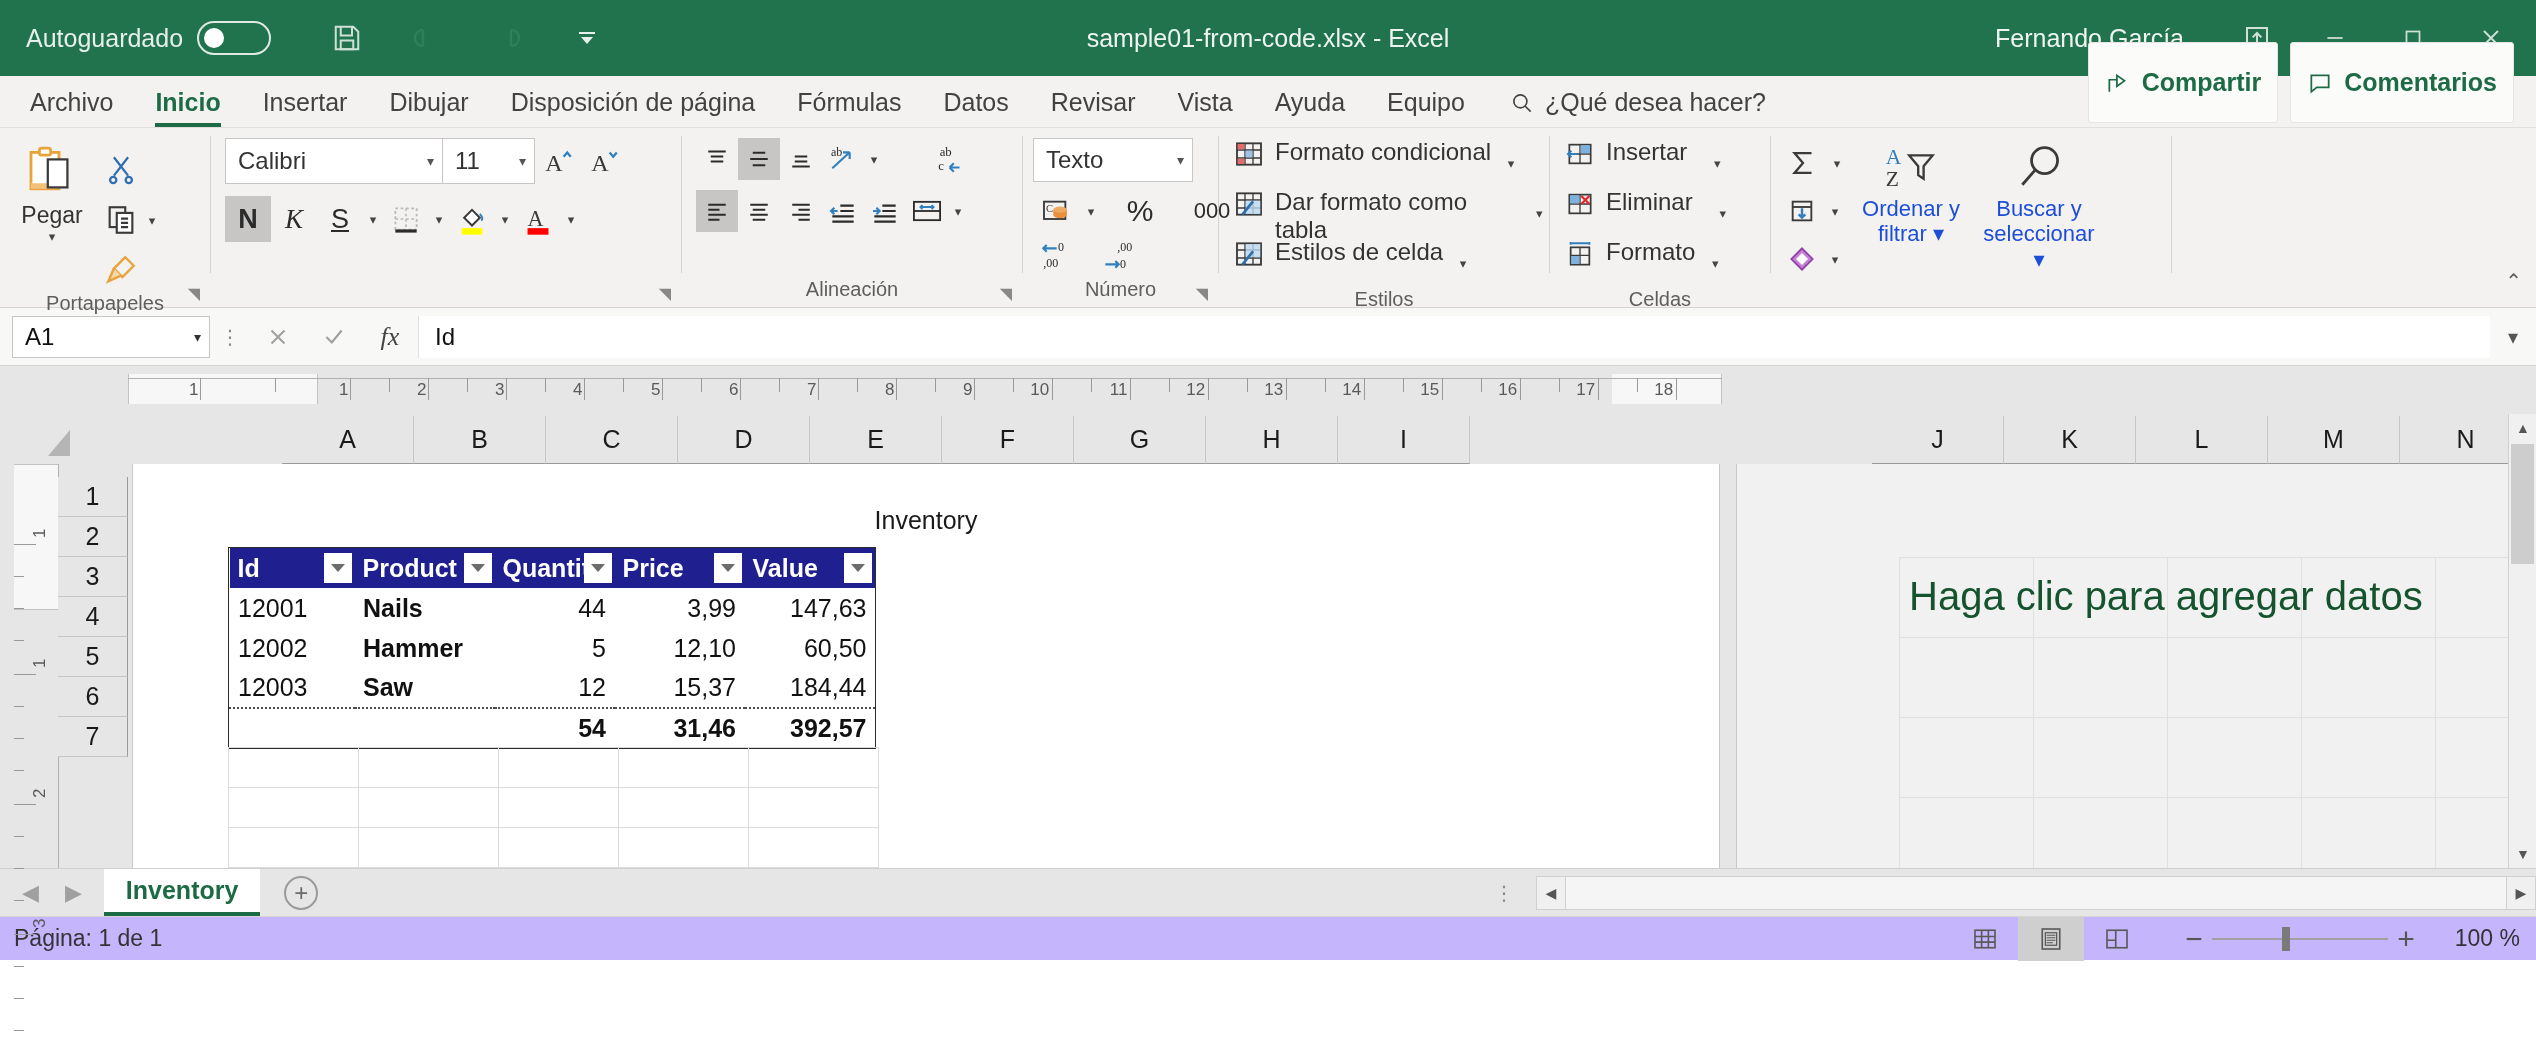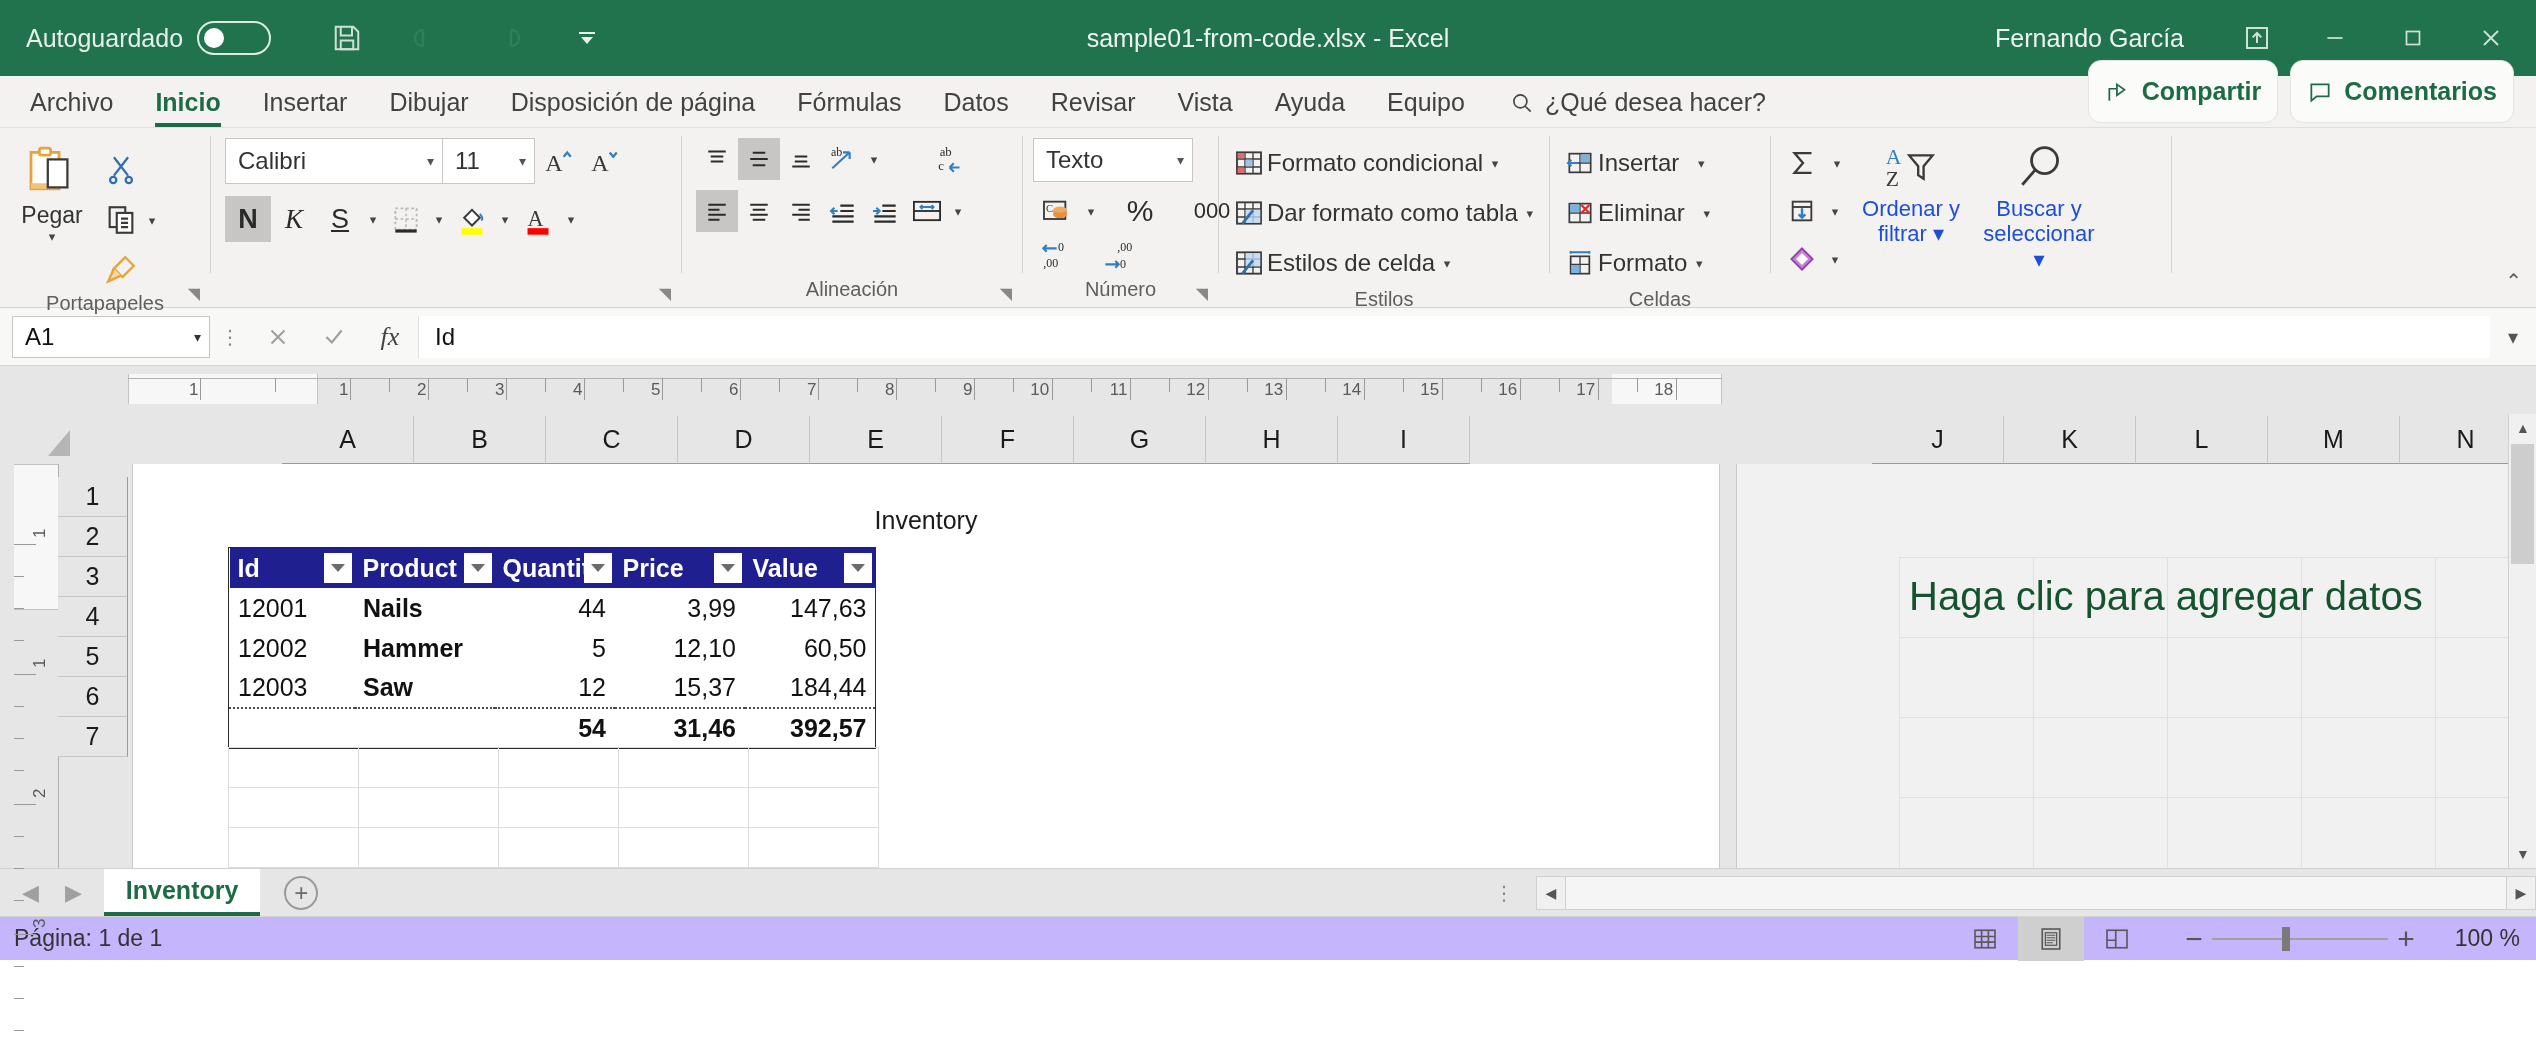--- a/index.html
+++ b/index.html
@@ -52,22 +52,22 @@
   }
   .rtab:first-child { margin-left: 10px; }
   .rtab.active { color:#1d6b45; font-weight:bold; }
   .rtab.active::after {
     content:""; position:absolute; left: 20px; right: 20px; bottom: 0; height: 4px; background:#1d6b45;
   }
   .tellme { display:flex; align-items:center; gap:10px; padding: 4px 14px 10px 22px; font-size:25px; color:#444240; }
   .tabs-right { margin-left:auto; display:flex; align-items:center; gap: 12px; padding-right: 22px; padding-bottom: 4px; }
   .pill {
     display:flex; align-items:center; gap: 11px;
-    background:#fbfbfa; border:1px solid #e6e4e2; border-radius: 13px;
-    padding: 16px 16px; color:#1d6b45; font-size: 25px; font-weight: bold;
+    background:#fbfbfa; border:1px solid #e6e4e2; border-radius: 3px;
+    padding: 25px 16px; color:#1d6b45; font-size: 25px; font-weight: bold;
   }
 
   
   .ribbon {
     height: 180px; background:#f3f2f1;
     display:flex; align-items:stretch; border-bottom: 1px solid #d6d4d2;
     position:relative;
   }
   .grp { display:flex; flex-direction:column; position:relative; padding: 0 0 0 0; }
   .grp-body { flex:1; display:flex; align-items:flex-start; padding-top: 10px; }
@@ -119,21 +119,21 @@
   .numsel {
     width: 160px; height: 44px; border:1px solid #c8c6c4; background:#fff;
     display:flex; align-items:center; padding:0 8px 0 12px; font-size:24px; color:#333;
     margin-left: 10px;
   }
   .numrow { display:flex; align-items:center; padding-left: 12px; margin-top: 8px; gap: 4px;}
   .numrow2 { display:flex; align-items:center; padding-left: 14px; margin-top: 2px; gap: 20px;}
 
   
   .g-sty { width: 330px; }
-  .srow { display:flex; align-items:center; gap: 2px; height: 50px; padding-left: 14px; font-size: 24px; color:#333; }
+  .srow { display:flex; gap: 10px; height: 50px; padding-left: 14px; font-size: 24px; color:#333; }
 
   
   .g-cells { width: 220px; }
 
   
   .g-edit { width: 400px; }
   .ed-left { display:flex; flex-direction:column; gap: 2px; padding-left: 14px; padding-top: 2px;}
   .ed-item { display:flex; align-items:center; gap:6px; height: 46px; }
   .ed-big { width: 128px; display:flex; flex-direction:column; align-items:center; padding-top: 4px;}
   .ed-big-label { font-size: 22px; color:#1d4ed8; text-align:center; line-height: 1.15; margin-top: 2px;}

